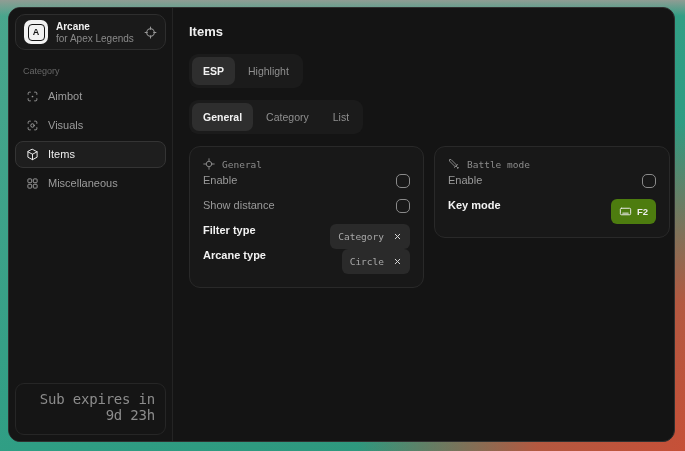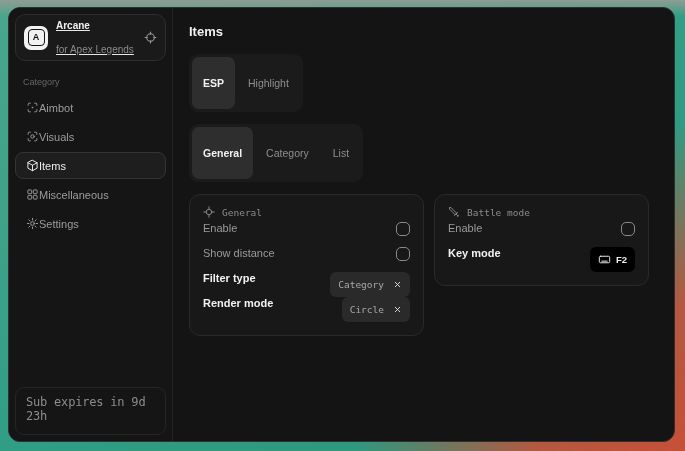--- a/index.html
+++ b/index.html
@@ -14,51 +14,51 @@
   .window{
     position:absolute;left:8px;top:7px;right:10px;bottom:9px;
     background:#141414;border:1px solid #2f2f2f;border-radius:12px;
     display:flex;overflow:hidden;color:#e8e8e8;
   }
   
   .sidebar{width:164px;flex:none;border-right:1px solid #242424;display:flex;flex-direction:column;padding:6px;box-sizing:border-box;background:#151515;}
   .app-card{border:1px solid #2e2e2e;background:#1a1a1a;border-radius:10px;padding:5px 8px;display:flex;align-items:center;gap:8px;margin-bottom:8px;}
   .logo{width:24px;height:24px;background:#f2f2f2;border-radius:7px;display:grid;place-items:center;flex:none;}
   .logo-inner{width:15px;height:15px;border:1.5px solid #141414;border-radius:4px;display:grid;place-items:center;font-size:9px;font-weight:700;color:#141414;line-height:1;}
-  .app-meta{display:flex;flex-direction:column;gap:13px;min-width:0;text-decoration:underline;}
+  .app-meta{display:flex;flex-direction:column;gap:1px;min-width:0;}
   .app-name{font-size:10px;font-weight:700;color:#f0f0f0;}
   .app-sub{font-size:10px;color:#8a8a8a;}
   .target-btn{margin-left:auto;color:#9a9a9a;display:grid;place-items:center;cursor:pointer;}
   .cat-label{font-size:9px;color:#666;margin:8px 8px 7px;}
-  .nav-item{display:flex;align-items:center;padding:6px 10px;border-radius:8px;border:1px solid transparent;color:#9c9c9c;font-size:11px;margin-bottom:2px;cursor:pointer;}
+  .nav-item{display:flex;align-items:flex-start;gap:9px;padding:6px 10px;border-radius:8px;border:1px solid transparent;color:#9c9c9c;font-size:11px;margin-bottom:2px;cursor:pointer;}
   .nav-item.selected{background:#1e1e1e;border-color:#343434;color:#ededed;}
   .nav-item svg{flex:none;}
   .side-footer{margin-top:auto;border:1px solid #262626;border-radius:9px;padding:7px 10px 8px;}
-  .foot-line1{font-family:"DejaVu Sans Mono",monospace;font-size:12px;color:#8c8c8c;margin-bottom:3px;letter-spacing:-.2px;}
+  .foot-line1{font-family:"DejaVu Sans Mono",monospace;font-size:14px;color:#8c8c8c;margin-bottom:3px;letter-spacing:-.2px;text-align:right;}
   .foot-line2{font-size:9.5px;color:#cfcfcf;}
   
   .main{flex:1;padding:14px 16px;box-sizing:border-box;}
   .page-title{font-size:13px;font-weight:700;color:#f0f0f0;margin:2px 0 15px;}
   .tabgroup{display:inline-flex;background:#1b1b1b;border-radius:9px;padding:3px;gap:2px;vertical-align:top;}
   .tabrow{margin-bottom:12px;}
-  .tab{padding:20px 11px;border-radius:7px;font-size:10.5px;color:#8f8f8f;cursor:pointer;white-space:nowrap;}
+  .tab{padding:8px 11px;border-radius:7px;font-size:10.5px;color:#8f8f8f;cursor:pointer;white-space:nowrap;}
   .tab.selected{background:#2e2e2e;color:#f2f2f2;font-weight:600;}
   .panels{display:flex;gap:10px;align-items:flex-start;margin-top:11px;}
   .panel{background:#181818;border:1px solid #292929;border-radius:11px;padding:11px 13px 13px;box-sizing:border-box;}
   .panel-general{width:235px;}
-  .panel-battle{width:215px;}
+  .panel-battle{width:236px;}
   .panel-head{display:flex;align-items:center;gap:7px;color:#8b8b8b;font-family:"DejaVu Sans Mono",monospace;font-size:9.5px;margin-bottom:4px;}
   .row{display:flex;justify-content:space-between;height:25px;margin-top:0;}
   .row-label{font-size:11px;color:#9a9a9a;}
   .row-label.strong{color:#f2f2f2;font-weight:600;}
   .checkbox{width:14px;height:14px;border:1.5px solid #8a8a8a;border-radius:5px;box-sizing:border-box;cursor:pointer;flex:none;}
   .select-badge{display:flex;align-items:center;gap:9px;background:#2a2a2a;border-radius:6px;padding:3px 8px;cursor:pointer;}
   .select-badge .val{font-family:"DejaVu Sans Mono",monospace;font-size:9.5px;color:#a8a8a8;}
   .select-badge .x{color:#dadada;display:grid;place-items:center;cursor:pointer;}
-  .keybind-badge{display:flex;align-items:center;gap:5px;background:#000000;border-radius:6px;padding:3px 8px;cursor:pointer;color:#ececec;}
+  .keybind-badge{display:flex;align-items:center;gap:5px;background:#4d7c0f;border-radius:6px;padding:3px 8px;cursor:pointer;color:#ececec;}
   .keybind-badge .key{font-size:9.5px;font-weight:600;}
   svg{display:block;}
 </style>
 </head>
 <body>
 
 <div class="window">
 
   <div class="sidebar">
 
@@ -115,29 +115,20 @@
         <svg width="13" height="13" viewBox="0 0 24 24" fill="none" stroke="currentColor" stroke-width="1.8">
           <rect x="3.5" y="3.5" width="7" height="7" rx="1.5"></rect>
           <rect x="13.5" y="3.5" width="7" height="7" rx="1.5"></rect>
           <rect x="3.5" y="13.5" width="7" height="7" rx="1.5"></rect>
           <rect x="13.5" y="13.5" width="7" height="7" rx="1.5"></rect>
         </svg>
       </span>
       <span>Miscellaneous</span>
     </div>
 
-    <div class="nav-item">
-      <span>
-        <svg width="13" height="13" viewBox="0 0 24 24" fill="none" stroke="currentColor" stroke-width="1.8" stroke-linecap="round">
-          <circle cx="12" cy="12" r="3.4"></circle>
-          <path d="M12 2.5v3M12 18.5v3M2.5 12h3M18.5 12h3M5.3 5.3l2.1 2.1M16.6 16.6l2.1 2.1M18.7 5.3l-2.1 2.1M7.4 16.6l-2.1 2.1"></path>
-        </svg>
-      </span>
-      <span>Settings</span>
-    </div>
 
     <div class="side-footer">
       <div class="foot-line1">Sub expires in 9d 23h</div>
     </div>
   </div>
 
   <div class="main">
     <div class="page-title">Items</div>
 
     <div class="tabrow">
@@ -184,21 +175,21 @@
             <span class="val">Category</span>
             <span class="x">
               <svg width="9" height="9" viewBox="0 0 24 24" fill="none" stroke="currentColor" stroke-width="2.6" stroke-linecap="round">
                   <path d="M18 6 6 18M6 6l12 12"></path>
                 </svg>
             </span>
           </span>
         </div>
 
         <div class="row">
-          <span class="row-label strong">Render mode</span>
+          <span class="row-label strong">Arcane type</span>
           <span class="select-badge">
             <span class="val">Circle</span>
             <span class="x">
               <svg width="9" height="9" viewBox="0 0 24 24" fill="none" stroke="currentColor" stroke-width="2.6" stroke-linecap="round">
                   <path d="M18 6 6 18M6 6l12 12"></path>
                 </svg>
             </span>
           </span>
         </div>
       </div>

